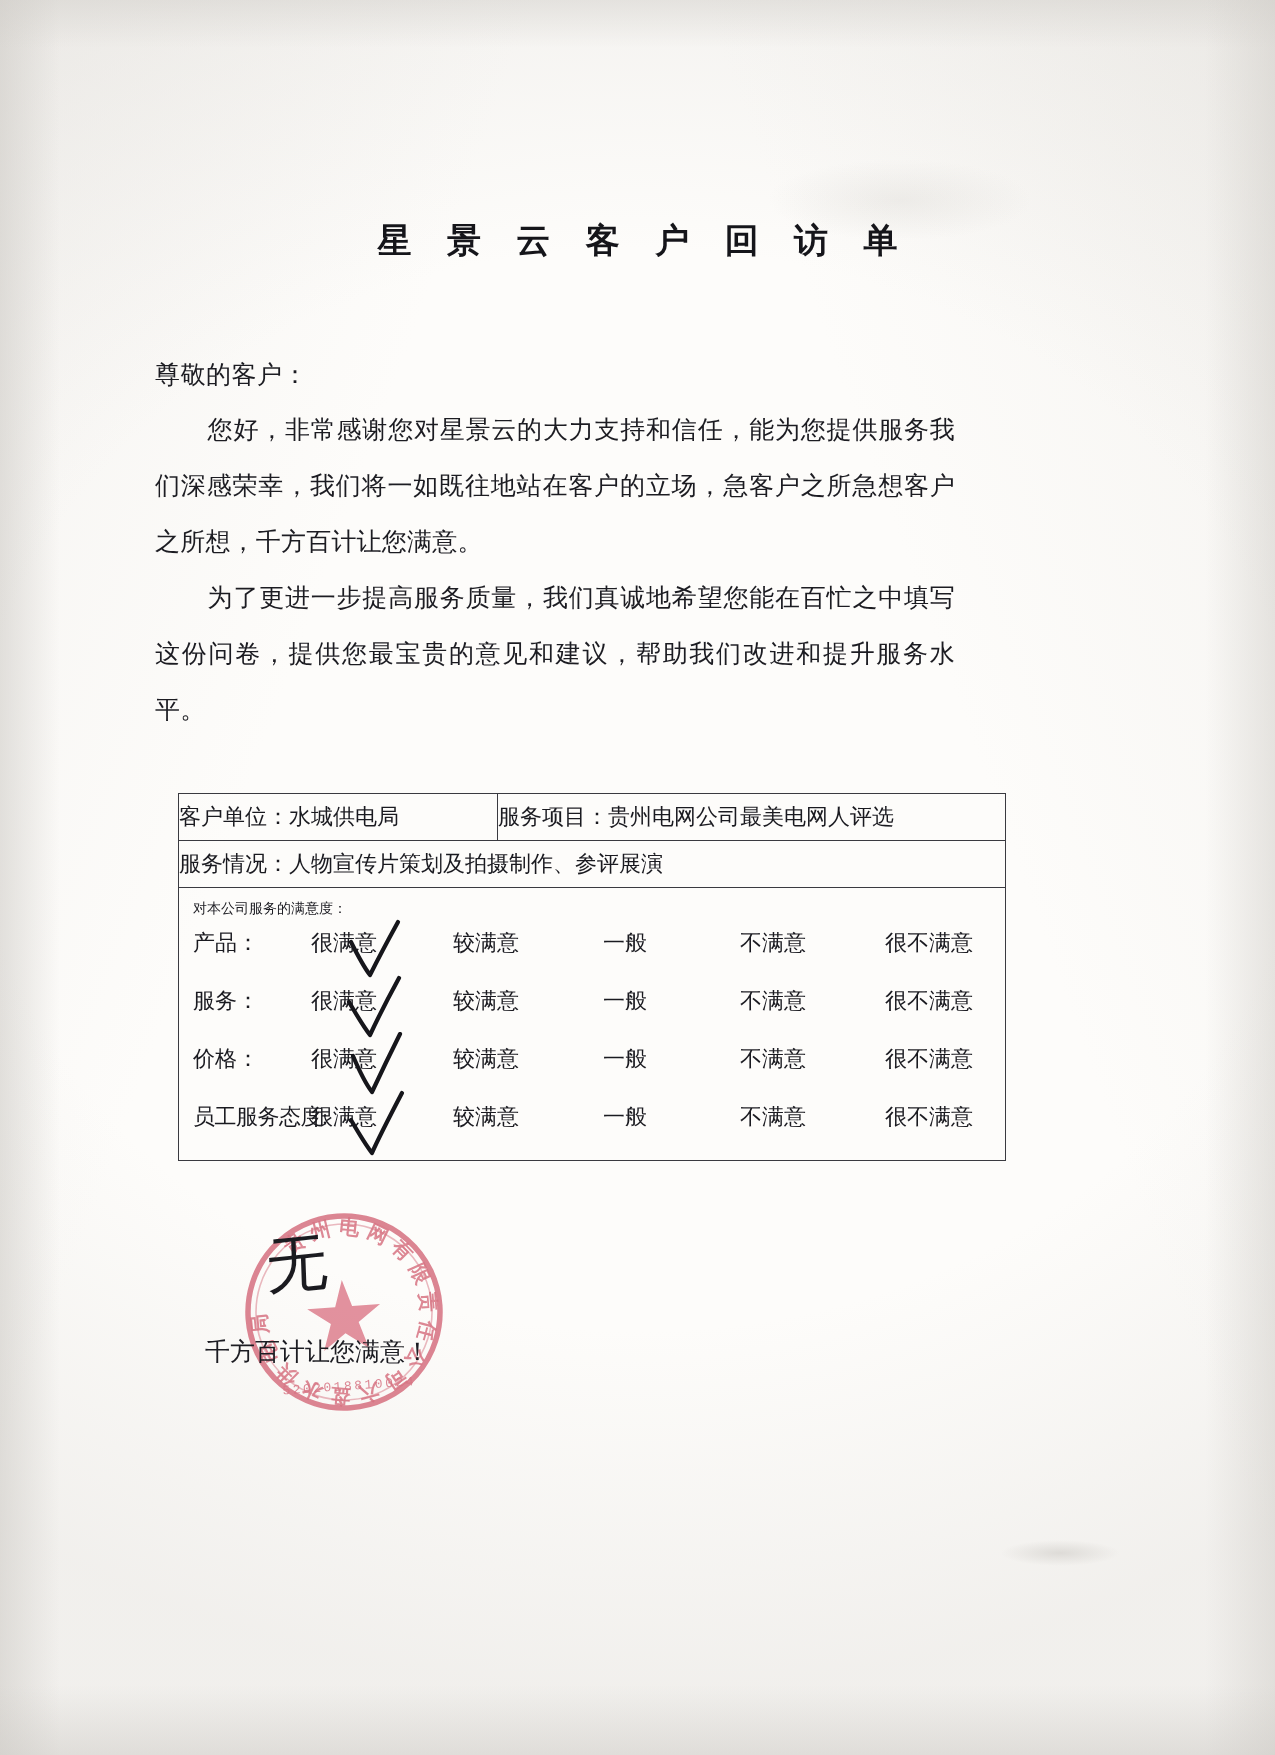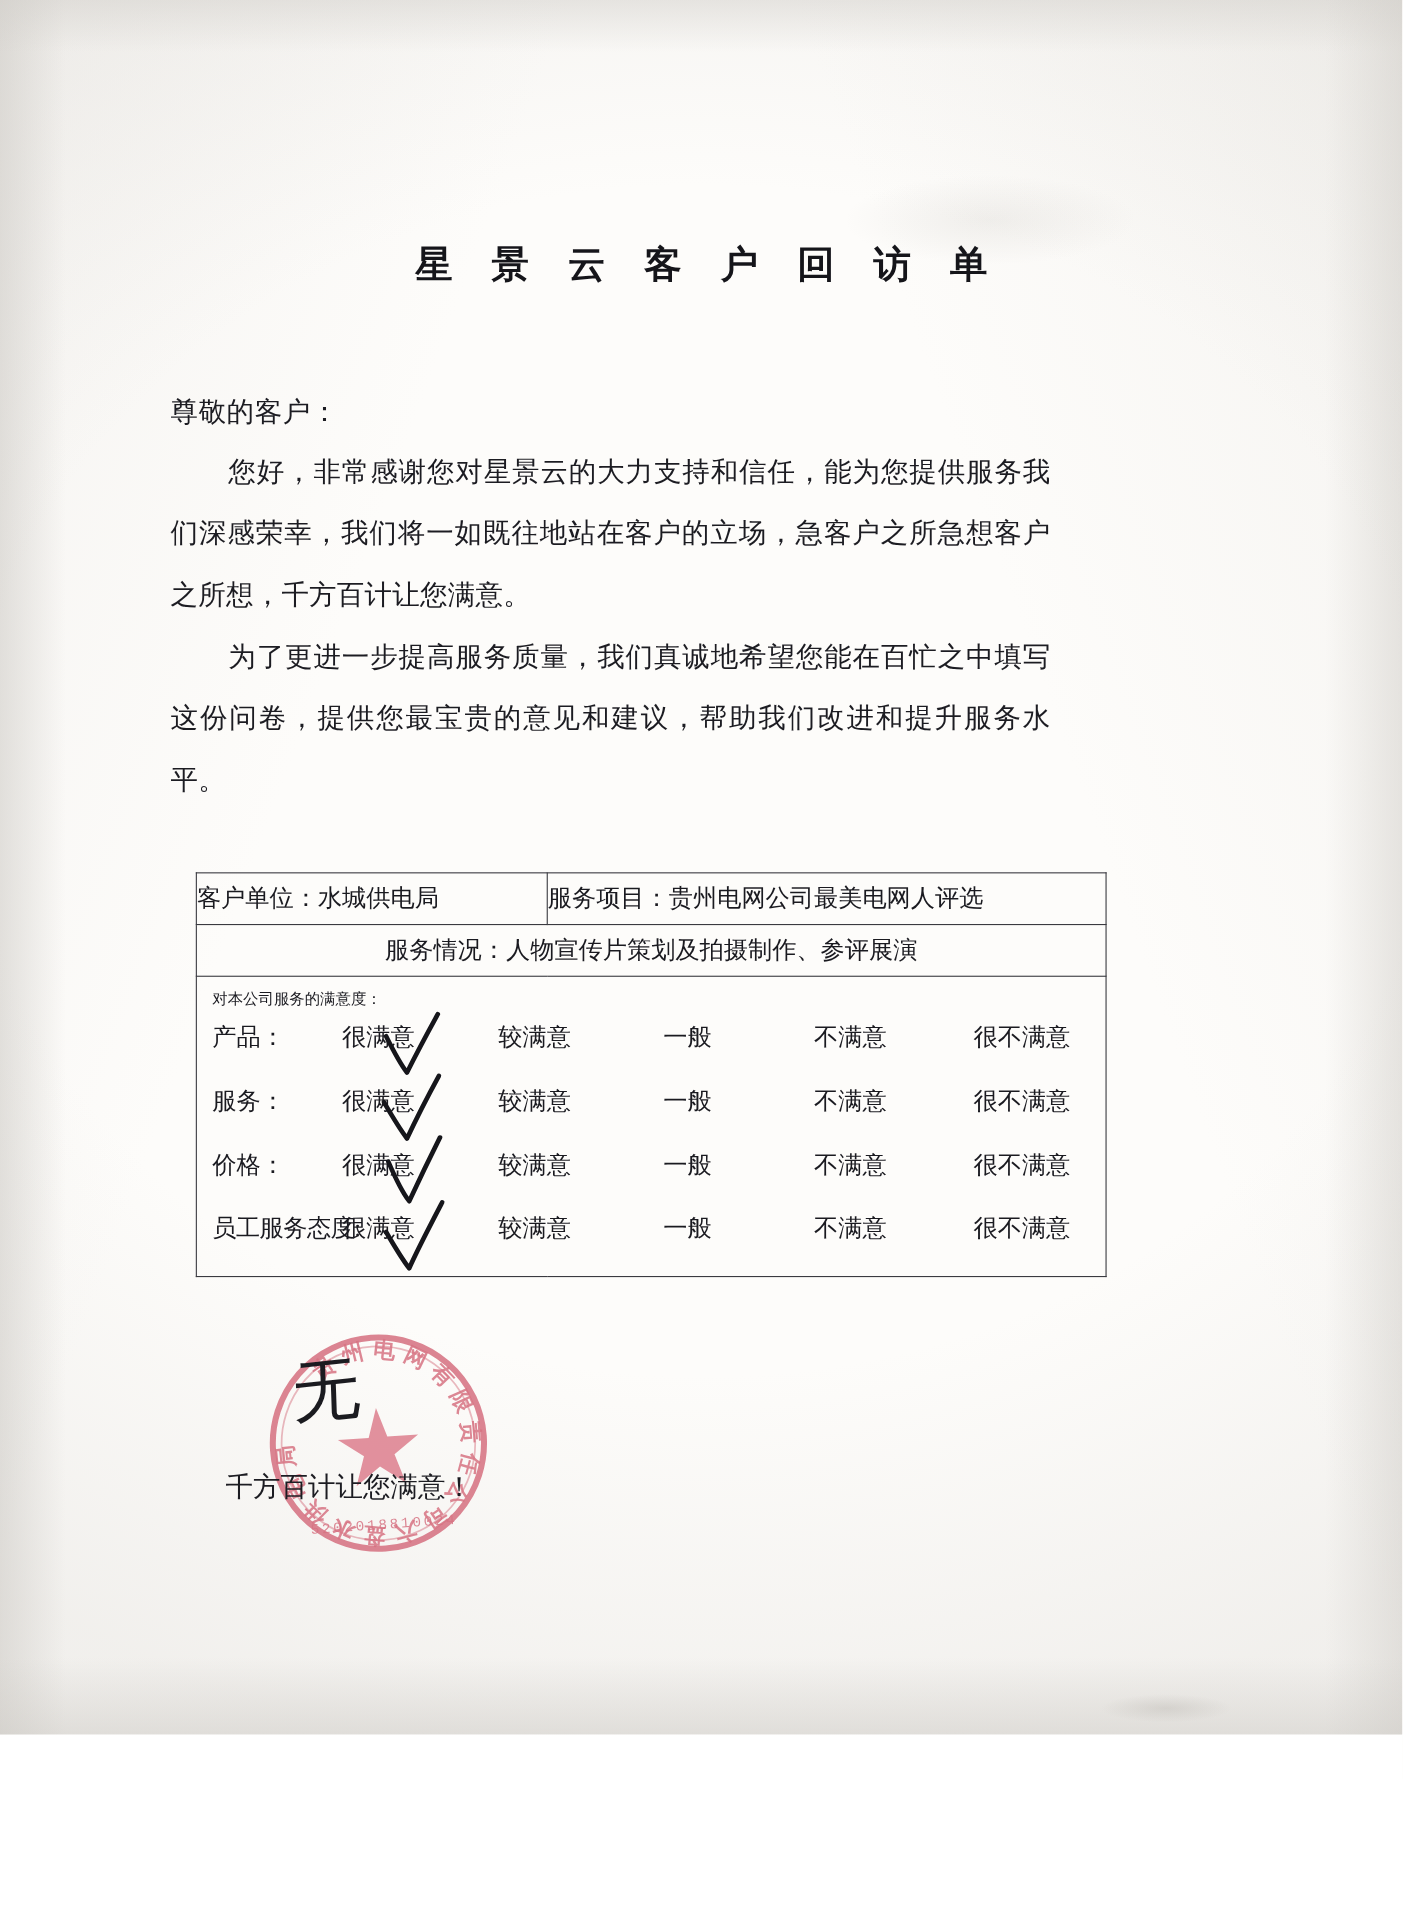--- a/index.html
+++ b/index.html
@@ -3,21 +3,21 @@
 <meta charset="utf-8">
 <style>
   html, body {
     margin: 0;
     padding: 0;
     background: #ffffff;
   }
   .page {
     position: relative;
     width: 1275px;
-    height: 1577px;
+    height: 1755px;
     background: #fdfcfa;
     overflow: hidden;
     font-family: "Liberation Serif", "DejaVu Serif", serif;
     color: #1c1c22;
   }
   
   .scan-tint {
     position: absolute;
     inset: 0;
     background:
@@ -104,21 +104,21 @@
   .form-table td {
     border: 1.4px solid #3a3a40;
     font-size: 22px;
     padding: 0;
     vertical-align: middle;
     color: #1a1a20;
   }
   .cell-pad { padding: 11px 12px 11px 14px; }
 
   .row-info td { height: 46px; }
-  .row-sit td { height: 46px; text-align: center; }
+  .row-sit td { height: 46px; }
 
   .sat-block {
     position: relative;
     padding: 0;
   }
   .sat-title {
     font-size: 14px;
     padding: 12px 0 10px 14px;
   }
   .rating-row {

